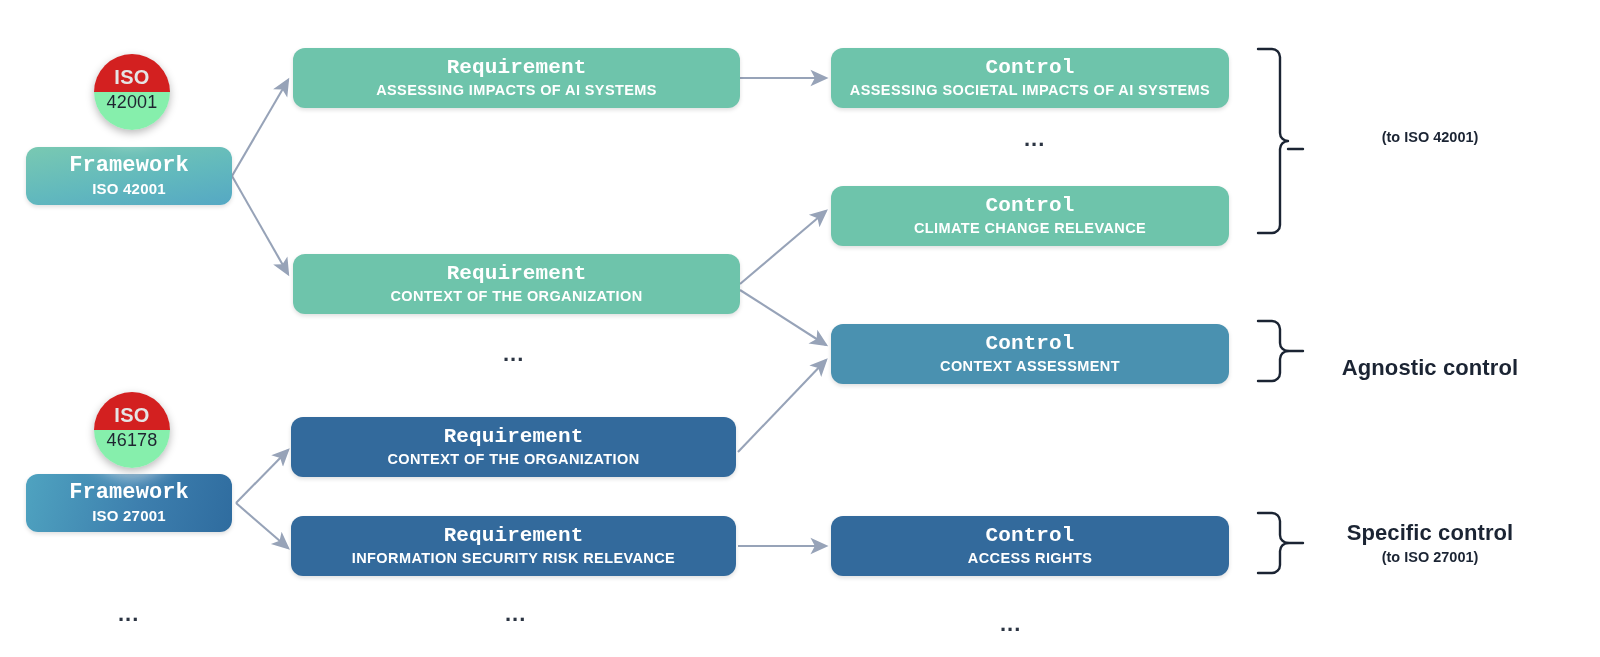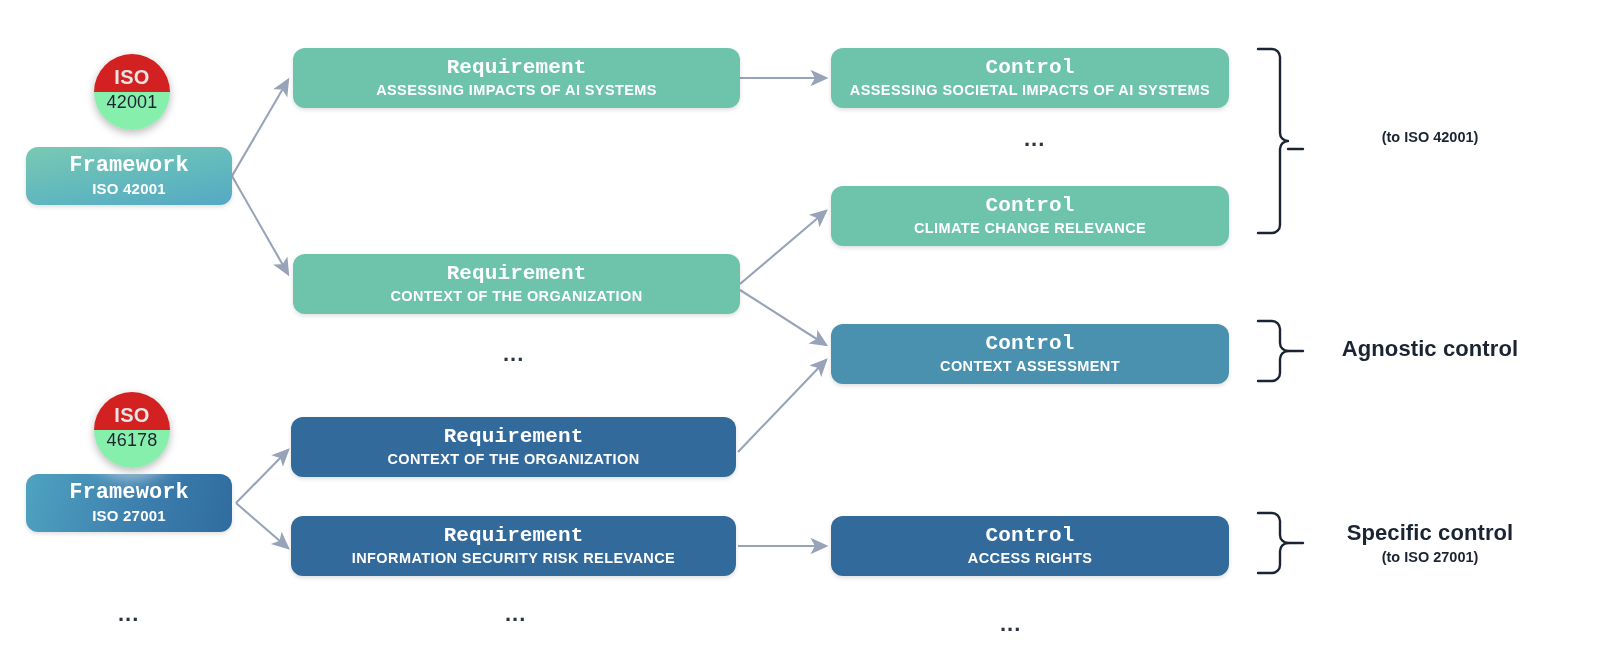--- a/index.html
+++ b/index.html
@@ -184,21 +184,21 @@
 
   <div class="node fill-blue" style="left:831px; top:516px; width:398px; height:60px;">
     <div class="title">Control</div>
     <div class="sub">ACCESS RIGHTS</div>
   </div>
 
   <div class="group-label" style="left:1330px; top:126px; width:200px;">
     <div class="note">(to ISO 42001)</div>
   </div>
 
-  <div class="group-label" style="left:1330px; top:336px; width:200px;">
+  <div class="group-label" style="left:1330px; top:355px; width:200px;">
     <div class="lead">Agnostic control</div>
   </div>
 
   <div class="group-label" style="left:1330px; top:520px; width:200px;">
     <div class="lead">Specific control</div>
     <div class="note">(to ISO 27001)</div>
   </div>
 
   <div class="ellipsis" style="left:1024px; top:128px;">...</div>
   <div class="ellipsis" style="left:503px; top:343px;">...</div>

